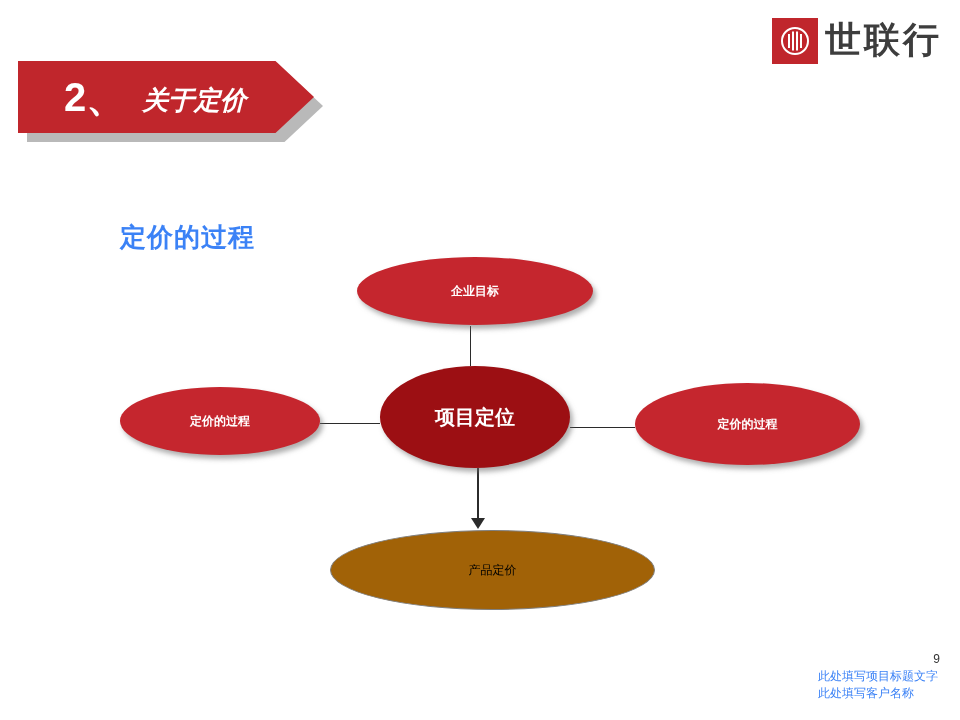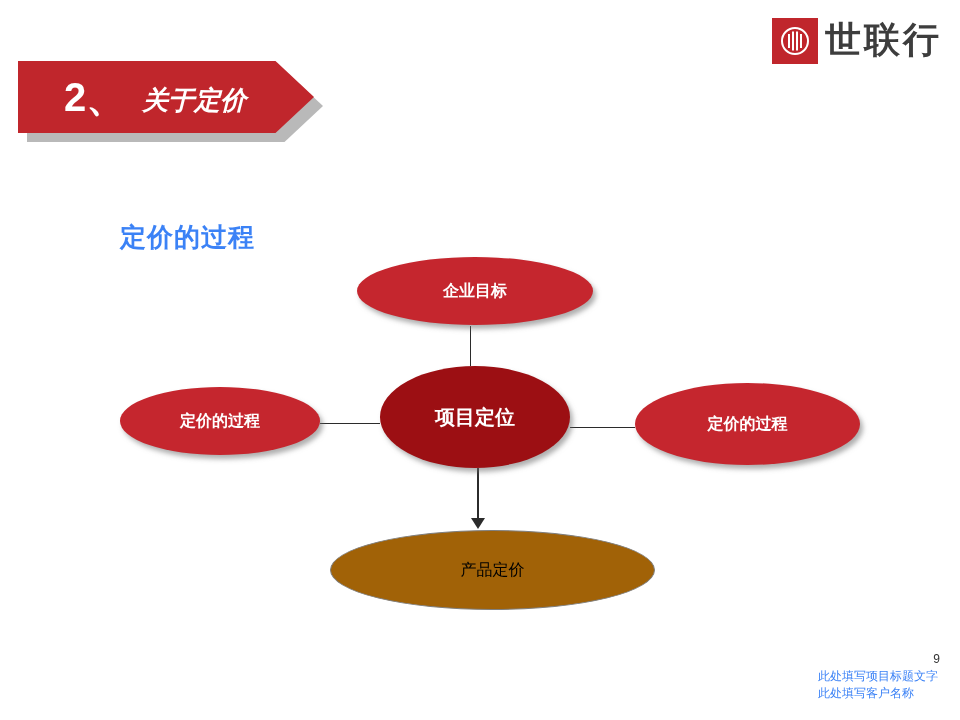--- a/index.html
+++ b/index.html
@@ -40,21 +40,21 @@
   
   .heading {
     position: absolute; left: 120px; top: 220px;
     font-size: 26px; font-weight: bold; color: #3b82f6; letter-spacing: 1px;
   }
 
   
   .ellipse {
     position: absolute; border-radius: 50%;
     display: flex; align-items: center; justify-content: center;
-    font-size: 16px; text-align: center;
+    font-size: 12px; text-align: center;
   }
   .ellipse.red  { background: #c5262e; color: #fff; font-weight: bold; box-shadow: 3px 4px 5px rgba(110,110,110,0.55); }
   .ellipse.dark { background: #9c0f13; color: #fff; font-weight: bold; font-size: 20px; box-shadow: 3px 4px 5px rgba(110,110,110,0.55); }
   .ellipse.white{ background: #a16207; border: 1px solid #7f7f7f; color: #000; font-weight: normal; }
 
   .node-top    { left: 357px; top: 257px; width: 236px; height: 68px;  }
   .node-left   { left: 120px; top: 387px; width: 200px; height: 68px;  }
   .node-center { left: 380px; top: 366px; width: 190px; height: 102px; }
   .node-right  { left: 635px; top: 383px; width: 225px; height: 82px;  }
   .node-bottom { left: 330px; top: 530px; width: 325px; height: 80px;  }

